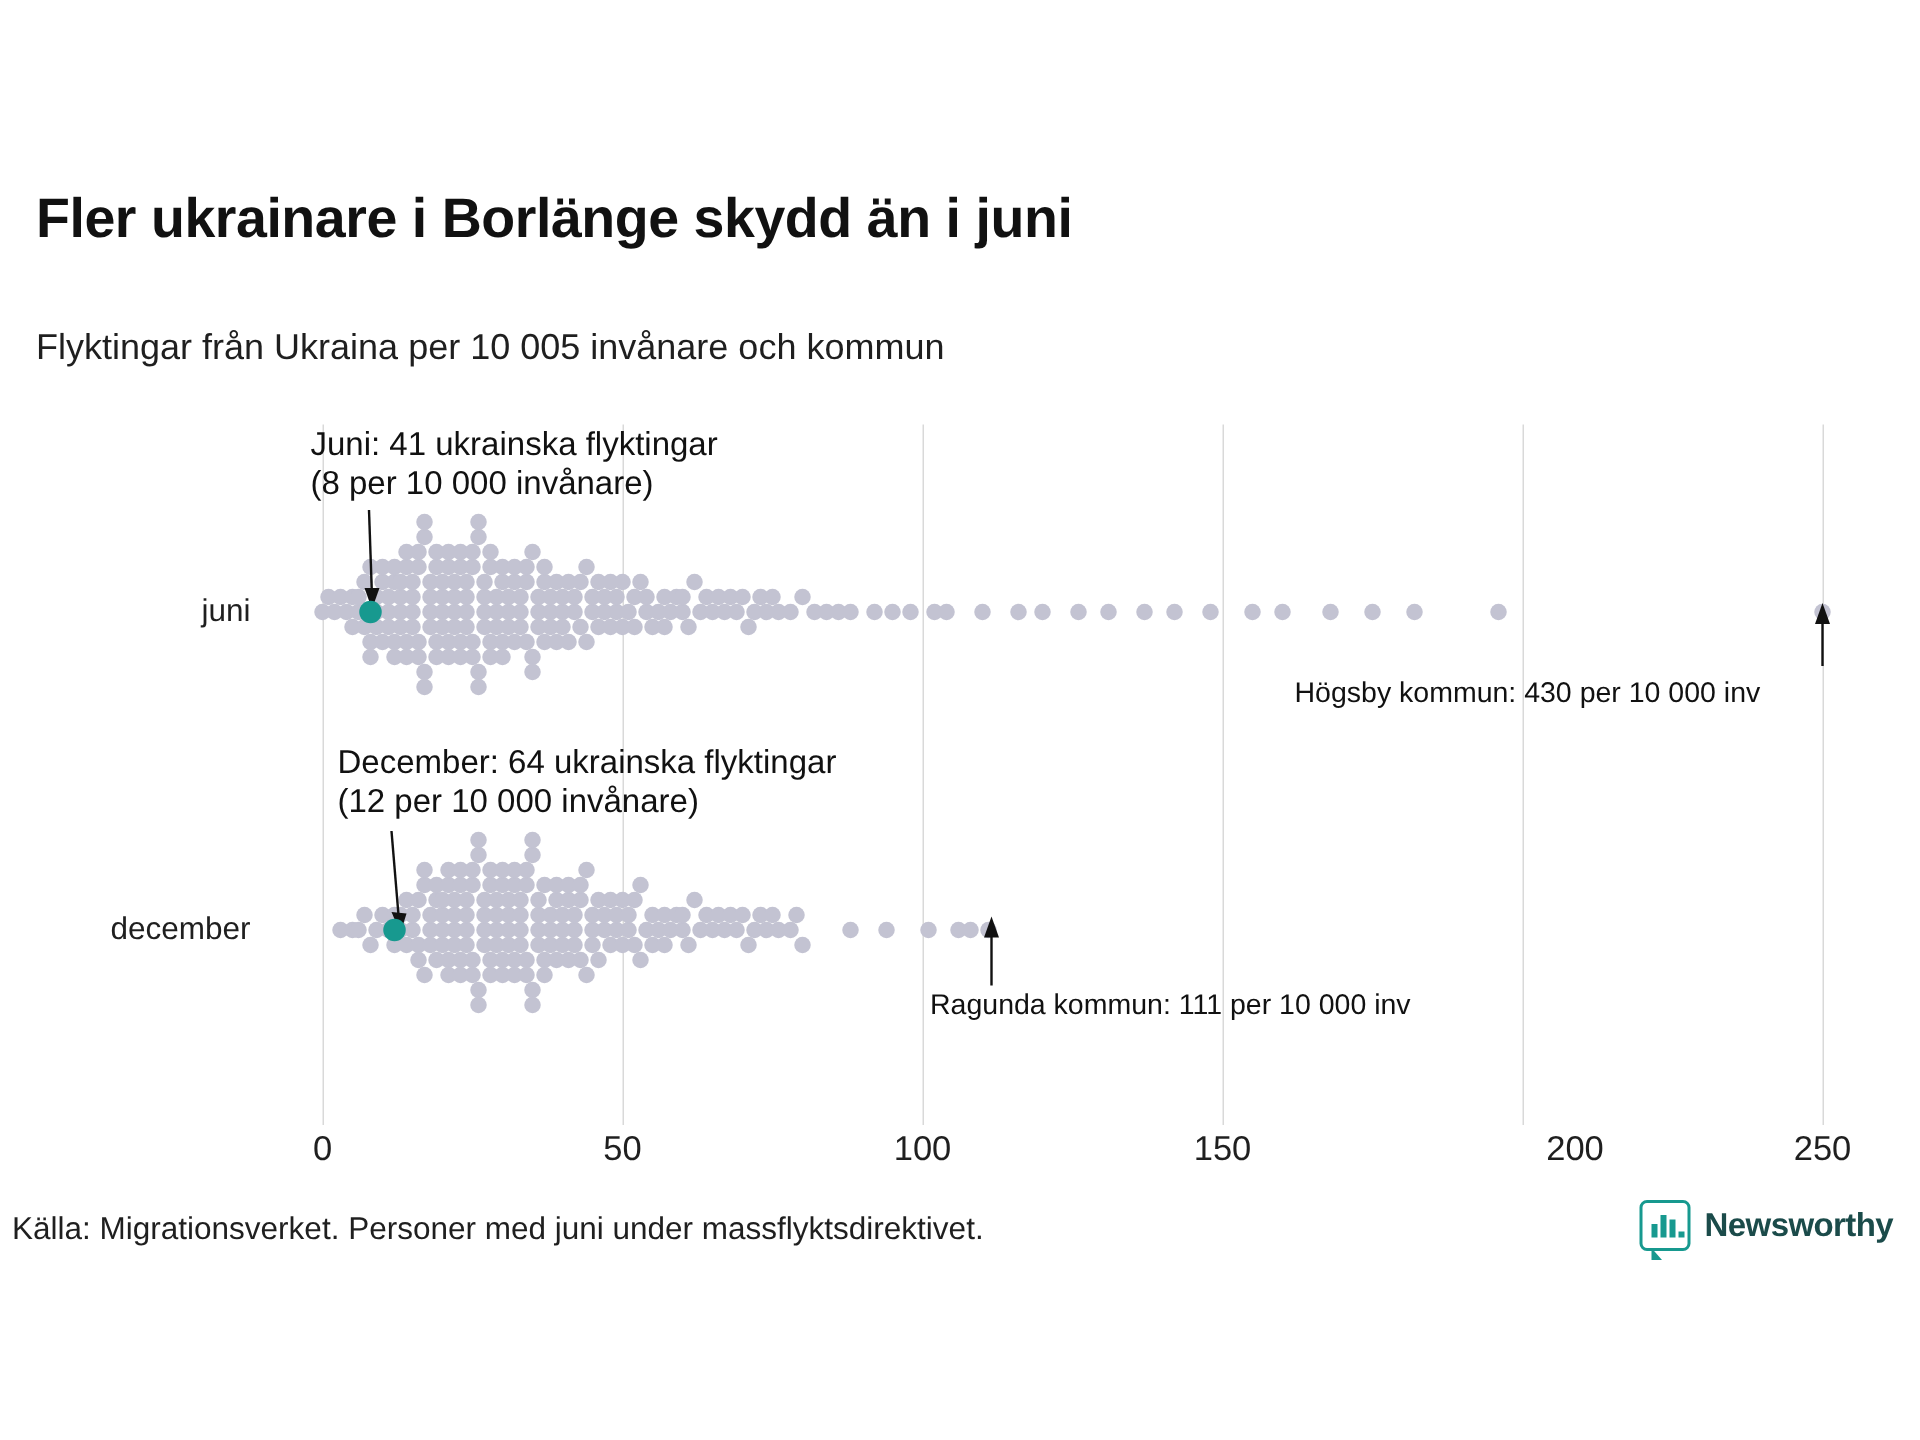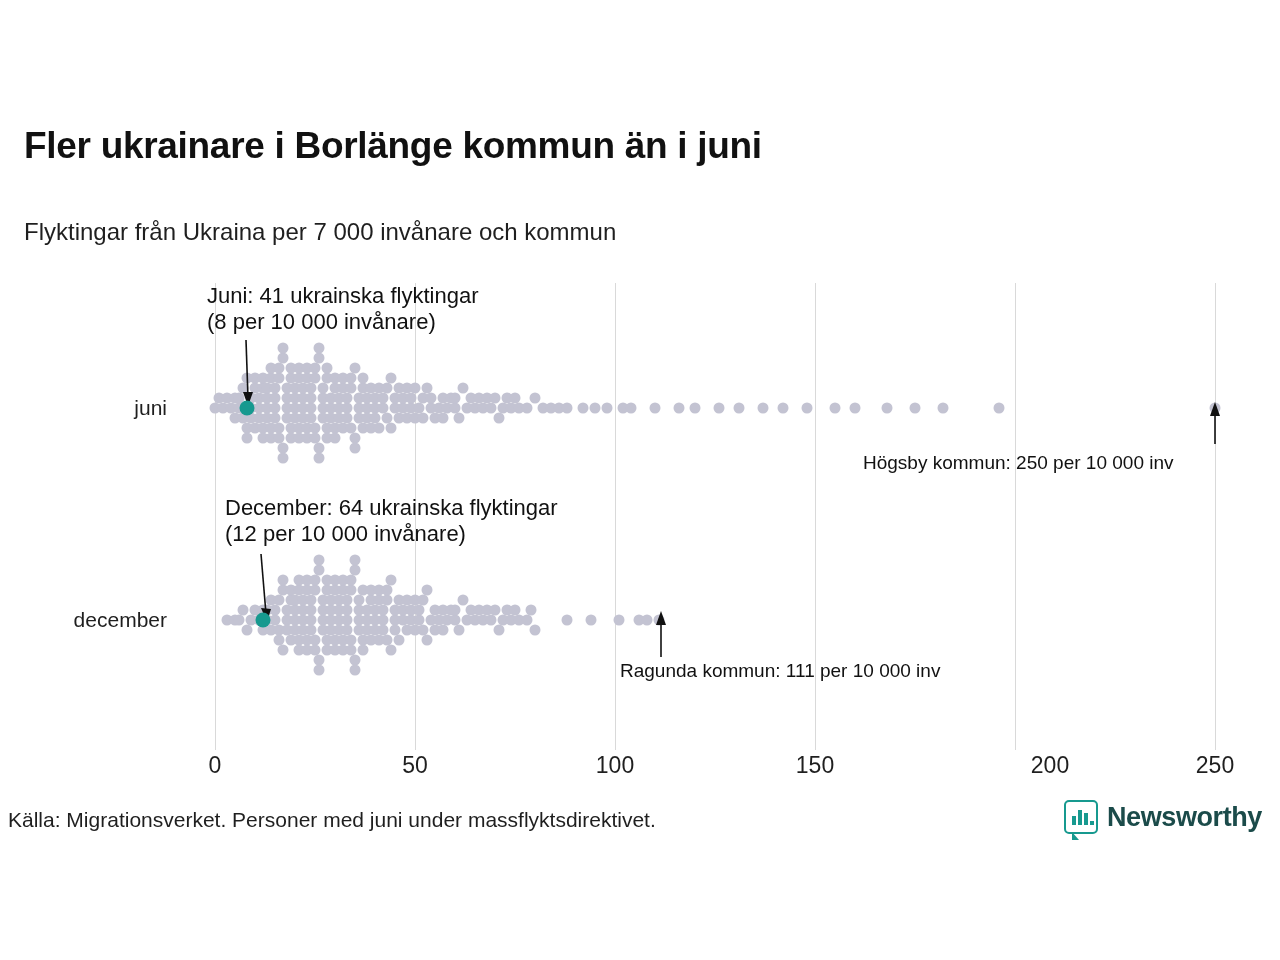--- a/index.html
+++ b/index.html
@@ -144,33 +144,33 @@
   .b3 { left: 18px; height: 12px; }
   .logo-dot {
     position: absolute;
     left: 24px;
     bottom: 7px;
     width: 4px;
     height: 4px;
     background: #17998f;
   }
   .logo-text {
-    font-size: 27px;
+    font-size: 22px;
     font-weight: bold;
     color: #1b4b4a;
     letter-spacing: -0.4px;
   }
 </style>
 </head>
 <body>
 
 <div class="page">
 
-  <div class="title">Fler ukrainare i Borlänge kommun än i juni</div>
-  <div class="subtitle">Flyktingar från Ukraina per 7 000 invånare och kommun</div>
+  <div class="title">Fler ukrainare i Borlänge skydd än i juni</div>
+  <div class="subtitle">Flyktingar från Ukraina per 10 005 invånare och kommun</div>
 
   <div class="plot" id="plot">
 
     <div class="gridline" style="left:215px;"></div>
     <div class="gridline" style="left:415px;"></div>
     <div class="gridline" style="left:615px;"></div>
     <div class="gridline" style="left:815px;"></div>
     <div class="gridline" style="left:1015px;"></div>
     <div class="gridline" style="left:1215px;"></div>
 
@@ -578,21 +578,21 @@
 
     <div class="anno" style="left:225px; top:495px;">
       <div>December: 64 ukrainska flyktingar</div>
       <div>(12 per 10 000 invånare)</div>
     </div>
     <svg class="anno-arrow" style="left:245px; top:550px;" width="40" height="80">
       <line x1="16" y1="4" x2="21" y2="64" stroke="#111" stroke-width="1.6"></line>
       <polygon points="22,72 16,58 26,59" fill="#111"></polygon>
     </svg>
 
-    <div class="anno small" style="left:863px; top:452px;">Högsby kommun: 250 per 10 000 inv</div>
+    <div class="anno small" style="left:863px; top:452px;">Högsby kommun: 430 per 10 000 inv</div>
     <svg class="anno-arrow" style="left:1200px; top:398px;" width="30" height="50">
       <line x1="15" y1="46" x2="15" y2="12" stroke="#111" stroke-width="1.6"></line>
       <polygon points="15,4 10,18 20,18" fill="#111"></polygon>
     </svg>
 
     <div class="anno small" style="left:620px; top:660px;">Ragunda kommun: 111 per 10 000 inv</div>
     <svg class="anno-arrow" style="left:646px; top:605px;" width="30" height="55">
       <line x1="15" y1="52" x2="15" y2="14" stroke="#111" stroke-width="1.6"></line>
       <polygon points="15,6 10,20 20,20" fill="#111"></polygon>
     </svg>

